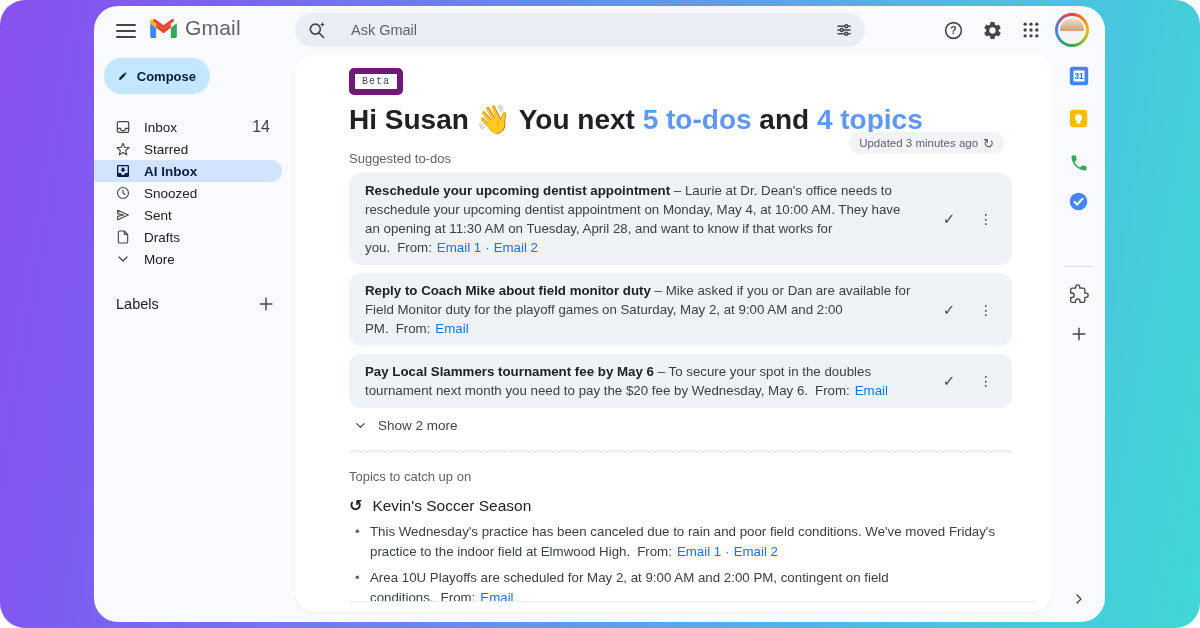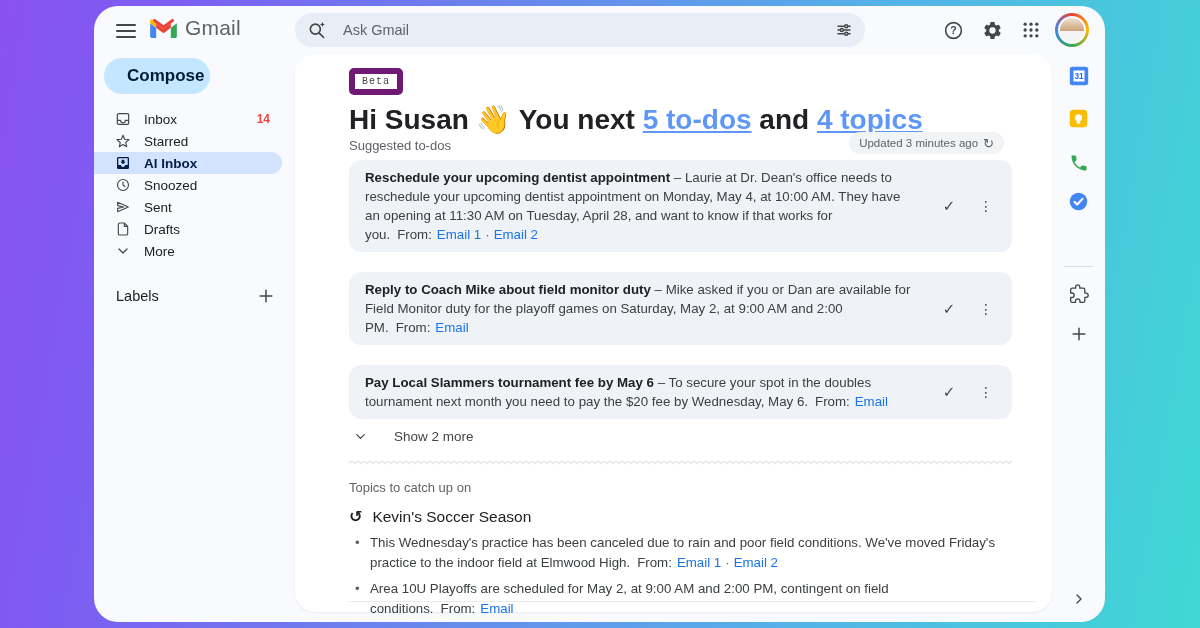--- a/index.html
+++ b/index.html
@@ -4,39 +4,40 @@
 <style>
   * { margin:0; padding:0; box-sizing:border-box; }
   html,body { width:1200px; height:628px; }
   body {
     font-family:"Liberation Sans","DejaVu Sans",sans-serif;
     overflow:hidden;
   }
   .frame {
     position:relative; width:1200px; height:628px;
     background:linear-gradient(100deg,#8952f0 0%,#7d5cf2 12%,#54b2e8 68%,#3fd8d4 100%);
+    border-radius:25px;
   }
   .window {
     position:absolute; left:94px; top:6px; width:1011px; height:616px;
     background:#f8fafd; border-radius:24px; overflow:hidden;
   }
 
   
   .topbar { position:absolute; left:0; top:0; right:0; height:48px; }
   .hamburger { position:absolute; left:22px; top:14px; width:20px; height:20px; cursor:pointer; }
   .hamburger span { display:block; height:2px; background:#444746; margin:4px 0; border-radius:1px; }
   .logo { position:absolute; left:56px; top:10px; display:flex; align-items:center; gap:8px; }
   .logo-text { font-size:21px; color:#5f6368; letter-spacing:.2px; }
   .searchbar {
     position:absolute; left:201px; top:7px; width:570px; height:34px;
     background:#e9eef6; border-radius:17px; display:flex; align-items:center; padding:0 12px;
   }
   .searchbar input {
     flex:1; border:none; outline:none; background:transparent;
-    font-family:inherit; font-size:14.5px; color:#202124; margin-left:16px;
+    font-family:inherit; font-size:14.5px; color:#202124; margin-left:24px;
   }
   .searchbar input::placeholder { color:#5f6368; }
   .top-actions { position:absolute; right:62px; top:12px; display:flex; gap:15px; align-items:center; }
   .icon-btn { width:24px; height:24px; display:flex; align-items:center; justify-content:center; cursor:pointer; color:#444746; }
   .avatar {
     position:absolute; right:16px; top:7px; width:34px; height:34px; border-radius:50%;
     background:conic-gradient(#ea4335,#fbbc04,#34a853,#4285f4,#ea4335);
     display:flex; align-items:center; justify-content:center; cursor:pointer;
   }
   .avatar-inner {
@@ -44,31 +45,31 @@
     background:linear-gradient(180deg,#efe2d2 0%,#caa07a 55%,#f4f4f4 56%);
   }
 
   
   .sidebar { position:absolute; left:0; top:48px; width:200px; bottom:0; }
   .compose {
     margin:4px 0 0 10px; width:106px; height:36px; border-radius:18px;
     background:#c2e7ff; display:flex; align-items:center; gap:9px; padding:0 14px;
     cursor:pointer;
   }
-  .compose-label { font-size:17px; font-weight:bold; color:#001d35; }
-  .nav { margin-top:14px; }
+  .compose-label { font-size:13px; font-weight:bold; color:#001d35; }
+  .nav { margin-top:22px; }
   .nav-item {
     height:22px; display:flex; align-items:center; gap:13px;
     padding:0 12px 0 21px; font-size:13.5px; color:#202124; cursor:pointer;
     border-radius:0 11px 11px 0; margin-right:12px;
   }
   .nav-item .nicon { width:16px; height:16px; color:#444746; flex:none; display:flex; }
   .nav-item.selected { background:#d3e3fd; font-weight:bold; color:#041e49; }
   .nav-item.selected .nicon { color:#041e49; }
-  .nav-count { margin-left:auto; font-size:12px; color:#ef4444;font-weight:bold; }
+  .nav-count { margin-left:auto; font-size:16px; color:#404040; }
   .labels-row {
     margin:24px 18px 0 22px; display:flex; align-items:center; justify-content:space-between;
   }
   .labels-title { font-size:14.5px; color:#202124; }
   .add-label { width:20px; height:20px; color:#444746; cursor:pointer; display:flex; }
 
   
   .main-card {
     position:absolute; left:201px; top:48px; width:757px; height:558px;
     background:#ffffff; border-radius:20px; padding:14px 40px 0 54px;
@@ -76,47 +77,47 @@
   }
   .beta {
     display:inline-block; border:6px solid #701a75; border-radius:5px;
     font-size:10px; letter-spacing:1px; color:#444746; padding:2px 7px;
     font-family:"Liberation Mono","DejaVu Sans Mono",monospace;
   }
   h1.greeting {
     margin-top:7px; width:600px; font-size:28px; line-height:36px;
     color:#202124; font-weight:bold; white-space:pre-wrap;
   }
-  h1.greeting .hl { color:#5e97f6; cursor:pointer;text-decoration:underline; }
+  h1.greeting .hl { color:#5e97f6; cursor:pointer; }
   .wave-emoji { color:#f4b400; }
   .updated-pill {
     position:absolute; top:78px; right:48px; height:22px; border-radius:11px;
     background:#f1f3f4; color:#5f6368; font-size:11.5px; display:flex;
     align-items:center; gap:5px; padding:0 10px; cursor:pointer;
   }
   .refresh-glyph { font-size:13px; line-height:1; }
-  .section-label { font-size:13px; color:#5f6368; }
+  .section-label { margin-top:13px; font-size:13px; color:#5f6368; }
 
   .todo-card {
     margin-top:7px; background:#eff3f8; border-radius:12px;
     padding:8px 16px 8px 16px; display:flex; align-items:center; gap:26px;
   }
-  .todo-card + .todo-card { margin-top:20px; }
+  .todo-card + .todo-card { margin-top:8px; }
   .todo-text { width:576px; font-size:13.3px; line-height:19px; color:#3c4043; }
   .todo-text b { color:#202124; }
   .link { color:#1a73e8; cursor:pointer; }
   .from-label { color:#3c4043; margin-left:7px; }
   .from-label + .link { margin-left:5px; }
   .dot-sep { color:#1a73e8; margin:0 4px; }
   .todo-actions { margin-left:auto; display:flex; gap:17px; align-items:center; color:#444746; }
   .act { width:20px; height:20px; display:flex; align-items:center; justify-content:center;
          font-size:15px; cursor:pointer; }
   .act.dots { font-size:14px; letter-spacing:0; }
 
-  .show-more { margin:10px 0 0 4px; display:flex; gap:26px;
+  .show-more { margin:10px 0 0 4px; display:flex; gap:10px;
                font-size:13.5px; color:#444746; cursor:pointer; }
   .chev { color:#444746; display:flex; }
 
   .wavy { margin-top:15px; width:663px; height:7px; display:block; }
 
   .topic-header { margin-top:12px; display:flex; align-items:center; gap:10px; }
   .topic-title { font-size:15.5px; font-weight:normal; color:#202124; }
   .history-glyph { font-size:16px; color:#202124; font-weight:bold; transform:scaleX(-1); display:inline-block; }
 
   ul.bullets { margin-top:6px; list-style:none; }

